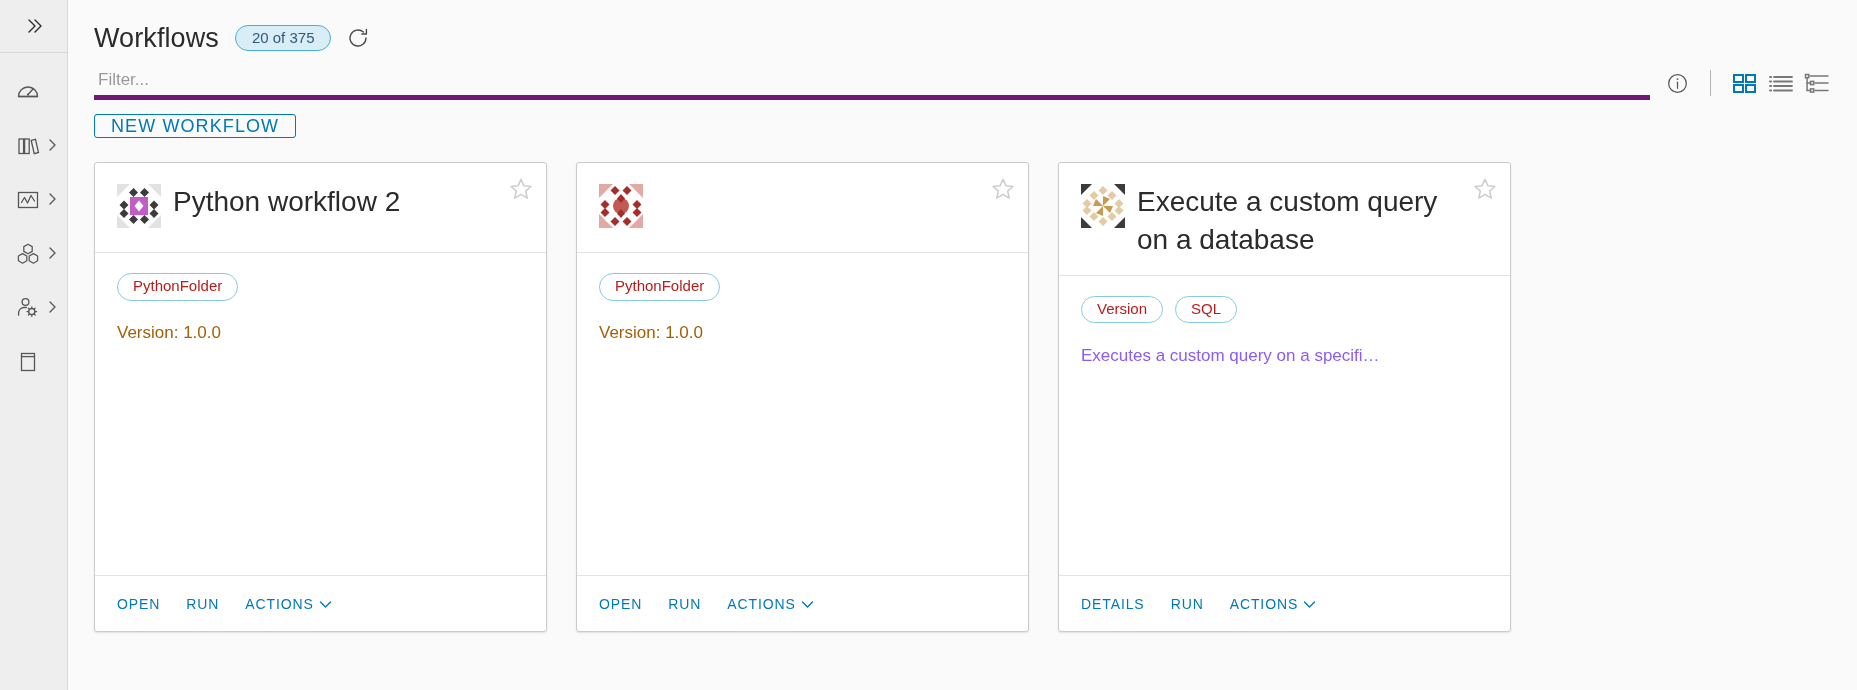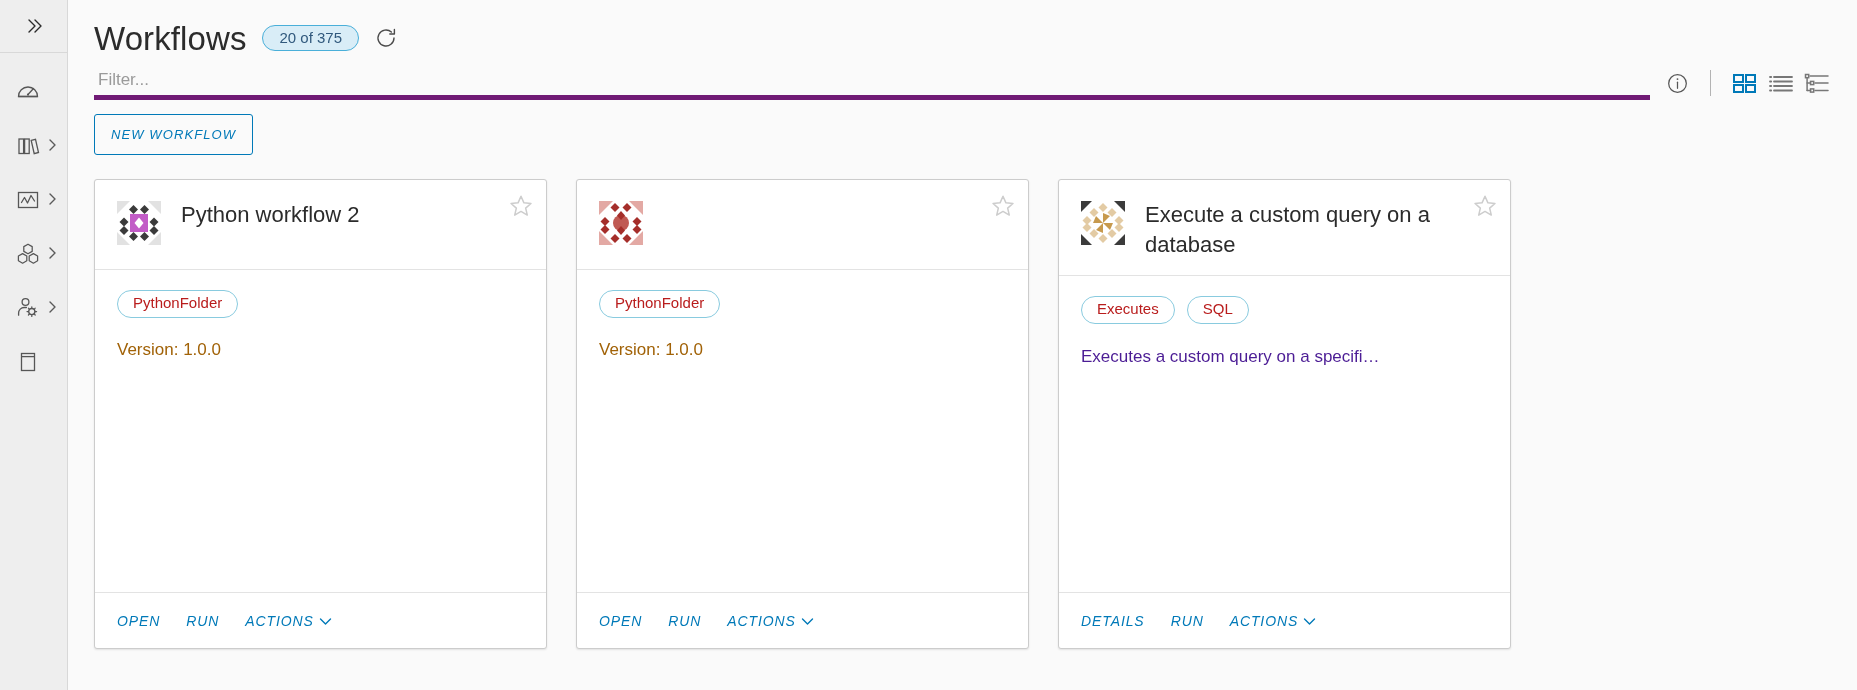--- a/index.html
+++ b/index.html
@@ -54,21 +54,21 @@
     background: #fafafa;
     overflow: hidden;
   }
 
   .page-header {
     display: flex; align-items: center;
     padding: 18px 0 0 26px;
     height: 58px;
   }
   .page-title {
-    font-size: 33px; font-weight: 400; color: #2b2b2b;
+    font-size: 27px; font-weight: 400; color: #2b2b2b;
     letter-spacing: 0.1px;
     line-height: 1;
   }
   .count-badge {
     margin-left: 16px;
     background: #d9edf7;
     border: 1px solid #49afd9;
     color: #31597d;
     border-radius: 14px;
     font-size: 15px;
@@ -120,26 +120,25 @@
   }
 
   .newrow { padding: 14px 26px 0 26px; }
   .new-workflow-btn {
     display: inline-block;
     border: 1px solid #0079b8;
     color: #0079b8;
     background: transparent;
     border-radius: 3px;
     font-family: "Liberation Sans", sans-serif;
-    font-size: 13px;
+    font-size: 18px;
     letter-spacing: 1.1px;
-    padding: 13px 16px;
+    padding: 2px 16px;
     cursor: pointer;
     line-height: 1;
-    font-style: italic;
   }
 
   
   .cards {
     display: flex;
     align-items: flex-start;
     gap: 29px;
     padding: 24px 0 0 26px;
   }
   .card {
@@ -156,22 +155,22 @@
     display: flex; align-items: flex-start;
     padding: 18px 18px 16px 22px;
     border-bottom: 1px solid #e3e3e3;
     min-height: 90px;
   }
   .card-identicon {
     width: 44px; height: 44px; flex: 0 0 44px;
     margin-top: 3px; display: block;
   }
   .card-title {
-    margin-left: 20px;
-    font-size: 22px;
+    margin-left: 12px;
+    font-size: 28px;
     color: #2b2b2b;
     font-weight: 400;
     line-height: 1.35;
     padding-top: 2px;
     flex: 1;
     padding-right: 18px;
   }
   .fav-star {
     position: absolute; top: 13px; right: 12px;
     width: 26px; height: 26px; cursor: pointer;
@@ -189,21 +188,21 @@
     font-size: 15px;
     padding: 4px 15px 5px 15px;
     line-height: 1.1;
     background: #fff;
     cursor: pointer;
     white-space: nowrap;
   }
   .card-desc {
     margin-top: 22px;
     font-size: 17px;
-    color: #4c1d95;
+    color: #8b5cf6;
     line-height: 1.35;
     white-space: nowrap;
     overflow: hidden;
     text-overflow: ellipsis;
   }
   .card-version {
     margin-top: 22px;
     font-size: 17px;
     color: #a16207;
   }
@@ -213,21 +212,20 @@
     display: flex; align-items: center; gap: 26px;
     min-height: 56px;
   }
   .card-action {
     color: #0079b8;
     font-size: 14px;
     letter-spacing: 0.9px;
     cursor: pointer;
     display: inline-flex; align-items: center; gap: 5px;
     line-height: 1;
-    font-style: italic;
   }
   .caret-down { display: inline-block; }
 </style>
 </head>
 <body>
 
 <div class="app">
 
   <div class="sidebar">
     <div class="sidebar-top">
@@ -531,21 +529,21 @@
               <polygon points="13,7 17.5,11.5 13,16 8.5,11.5" fill="#e3cba4"></polygon>
               <polygon points="31,7 35.5,11.5 31,16 26.5,11.5" fill="#e3cba4"></polygon>
               <polygon points="13,28 17.5,32.5 13,37 8.5,32.5" fill="#e3cba4"></polygon>
               <polygon points="31,28 35.5,32.5 31,37 26.5,32.5" fill="#e3cba4"></polygon>
             </svg>
           </span>
           <div class="card-title">Execute a custom query on a database</div>
         </div>
         <div class="card-body">
           <div class="chips">
-            <span class="chip">Executes</span>
+            <span class="chip">Version</span>
             <span class="chip">SQL</span>
           </div>
           <div class="card-desc">Executes a custom query on a specifi…</div>
         </div>
         <div class="card-footer">
           <span class="card-action">
               <span>DETAILS</span>
             </span>
           <span class="card-action">
               <span>RUN</span>

